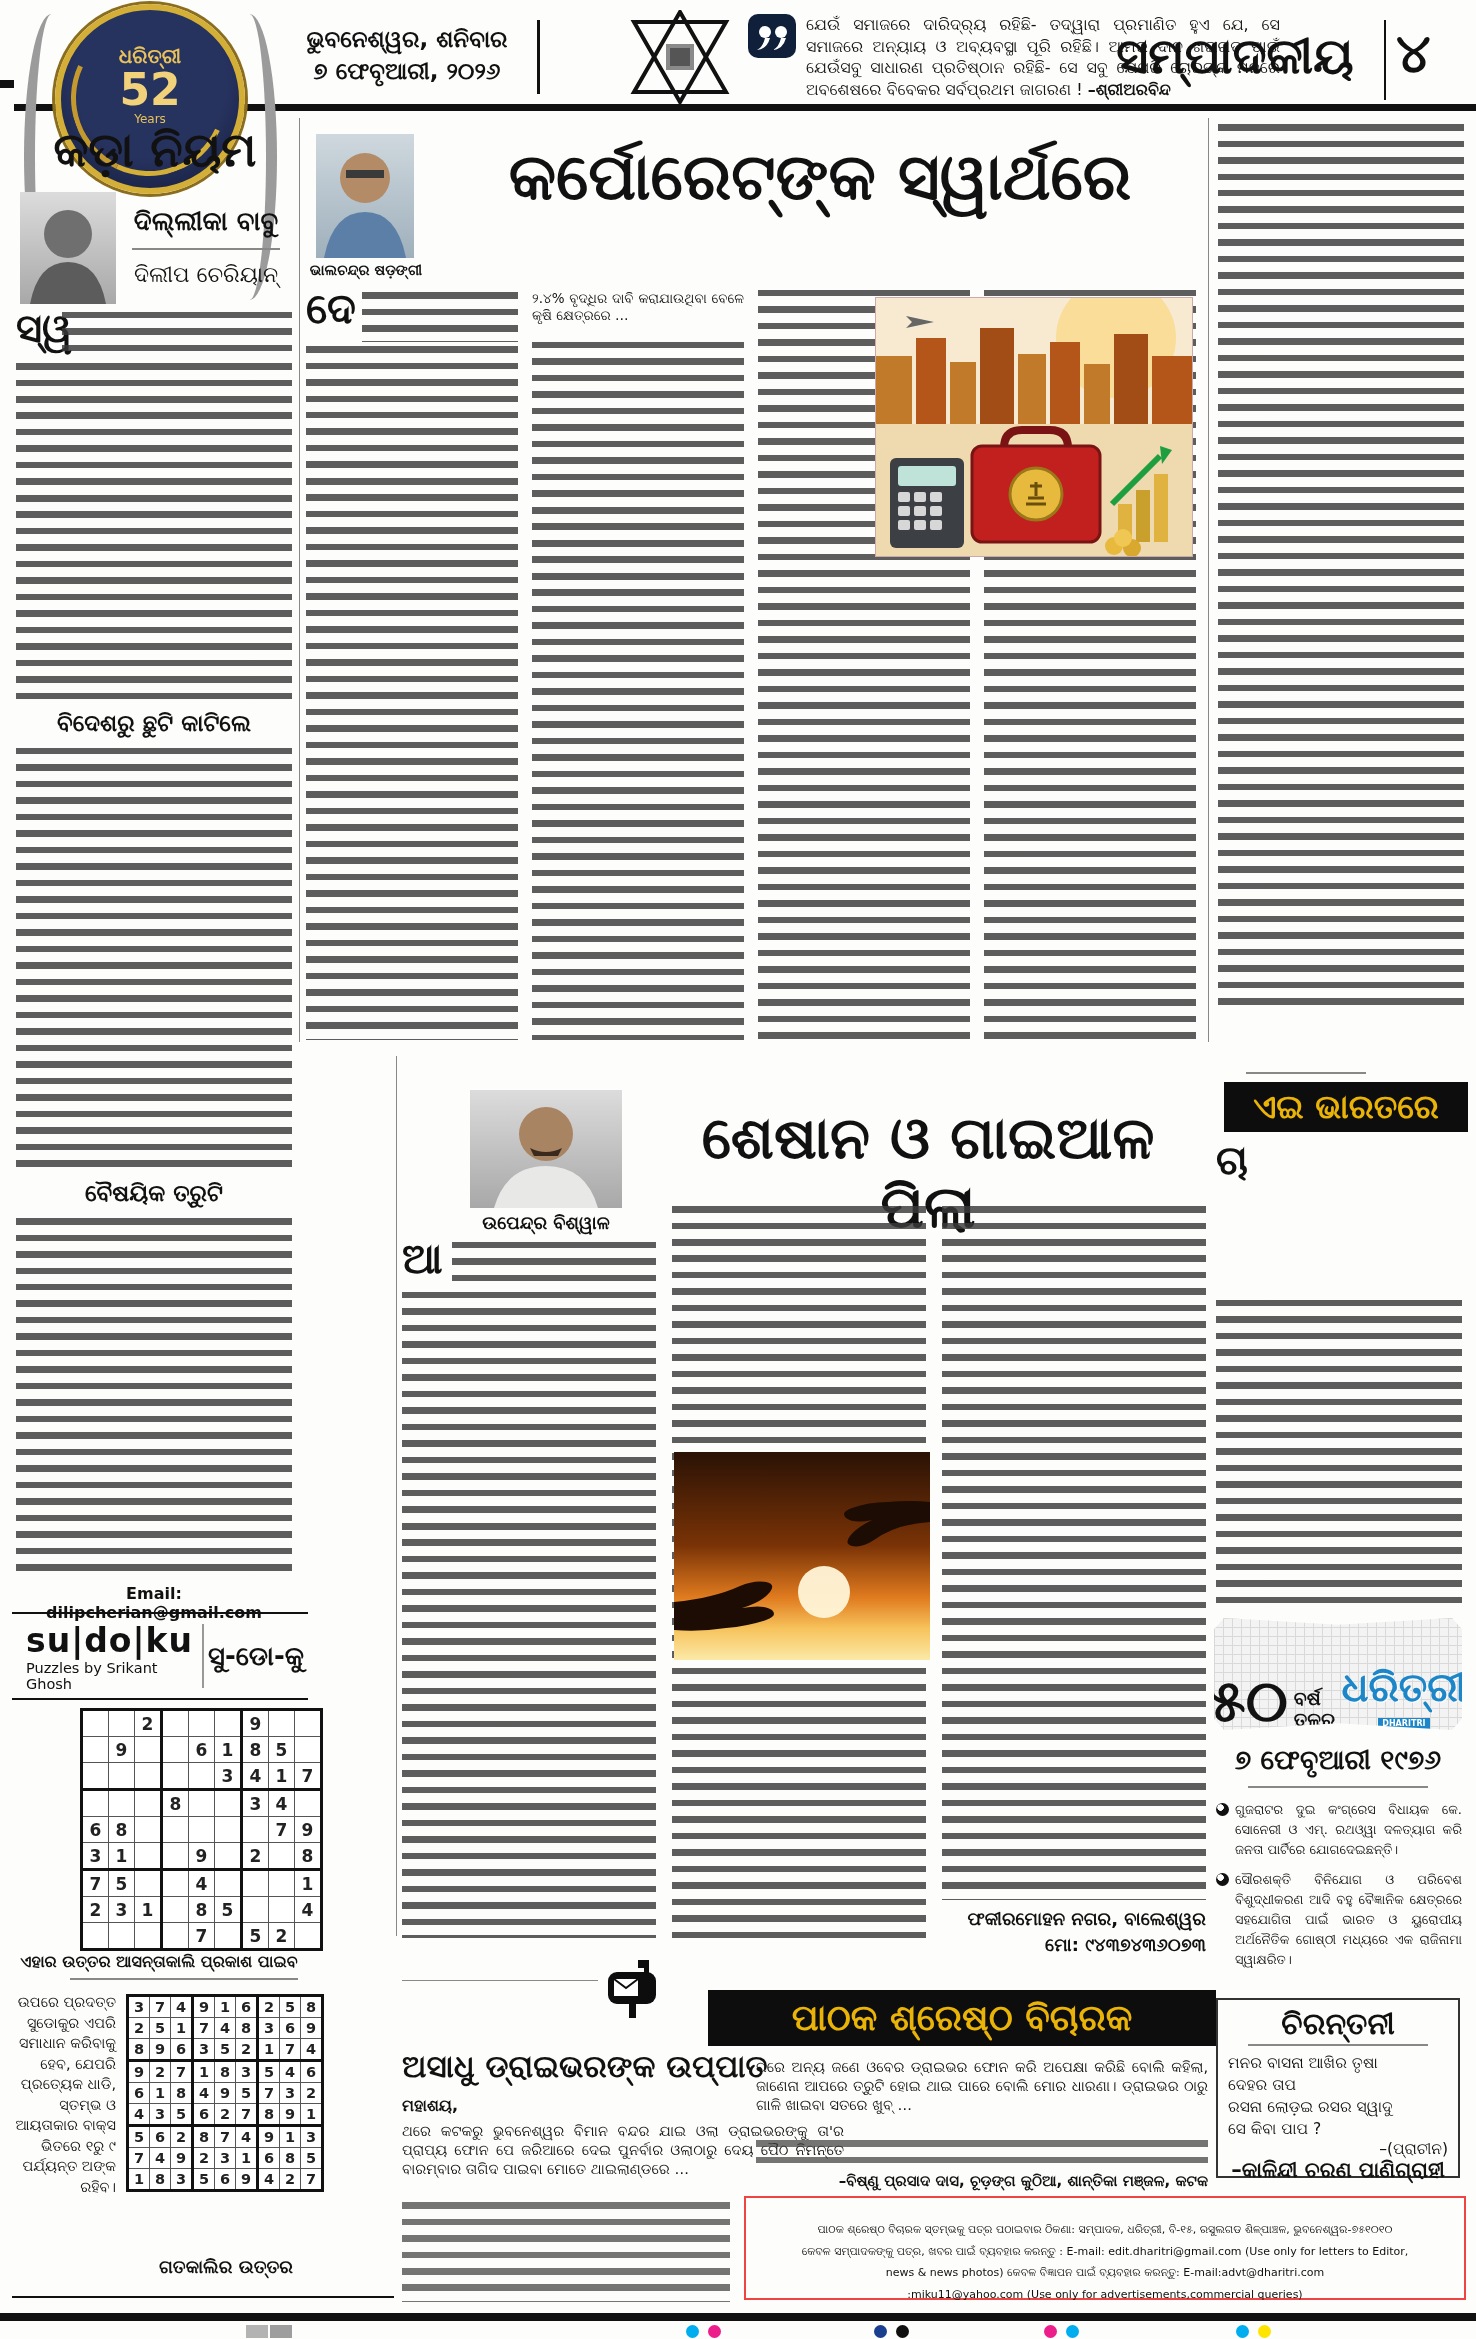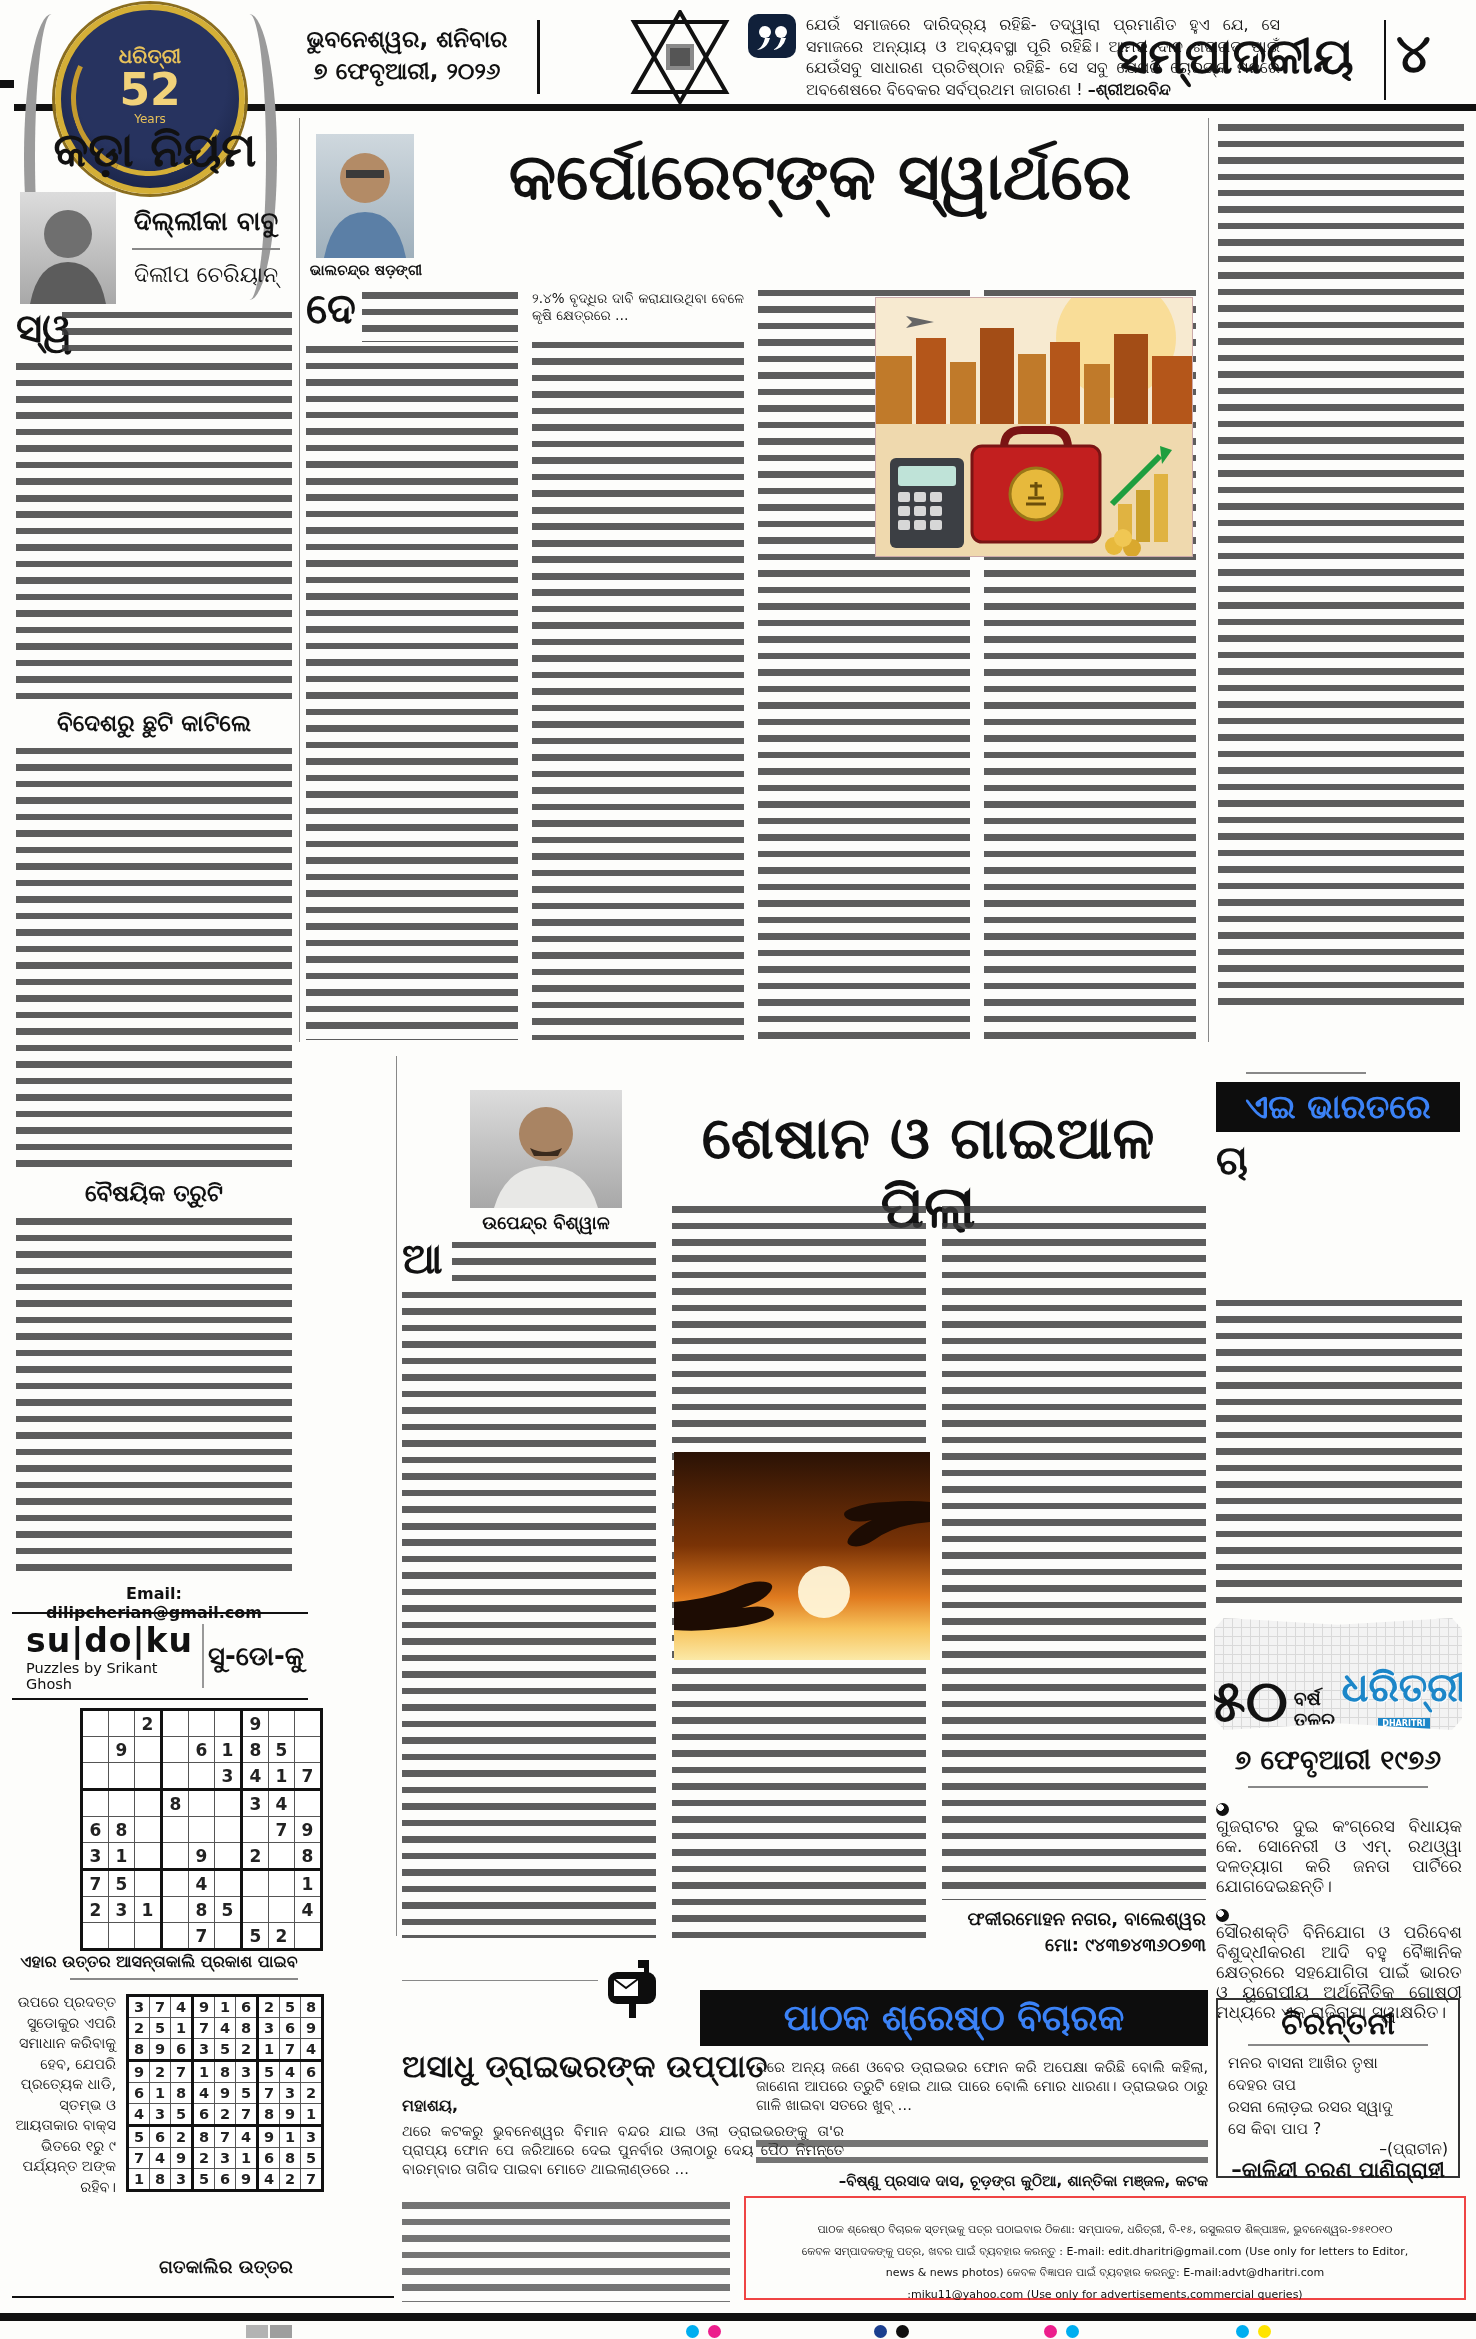--- a/index.html
+++ b/index.html
@@ -18,24 +18,24 @@
   
   table.sud{border-collapse:collapse;background:#fff;}
   table.sud td{border:1px solid #555;text-align:center;font-weight:bold;color:#222;padding:0;}
   table.sud.puz td{width:25px;height:25px;font-size:17px;}
   table.sud.sol td{width:20px;height:20px;font-size:14.5px;}
   table.sud{border:3px solid #111;}
   table.sud td.bl{border-left:3px solid #111;}
   table.sud td.bt{border-top:3px solid #111;}
   table.sud td.br{border-right:3px solid #111;}
   table.sud td.bb{border-bottom:3px solid #111;}
-  .banner{background:#0d0d0d;color:#3b82f6;display:flex;align-items:center;justify-content:center;}
+  .banner{background:#0d0d0d;color:#eab308;display:flex;align-items:center;justify-content:center;margin-left:8px;}
   .bullet{display:inline-block;width:13px;height:13px;border-radius:50%;flex:0 0 13px;margin:3px 6px 0 0;
           background:radial-gradient(circle at 35% 35%, #fff 0 3px, #111 3.5px);}
-  .fy-item{display:flex;font-size:17px;line-height:20px;text-align:justify;margin-bottom:10px;flex-direction:column;}
+  .fy-item{display:flex;font-size:13px;line-height:20px;text-align:justify;margin-bottom:10px;}
   .poemline{font-size:15.5px;line-height:22px;}
   .portrait{background:linear-gradient(#dcdcdc,#a8a8a8);overflow:hidden;}
   .chip{display:inline-block;background:#1c86c8;color:#fff;font-size:8px;padding:1px 4px;font-weight:bold;}
   .dot{position:absolute;width:13px;height:13px;border-radius:50%;}
   .sq{position:absolute;width:22px;height:13px;}
 </style>
 </head>
 <body>
 
 <div id="page">

